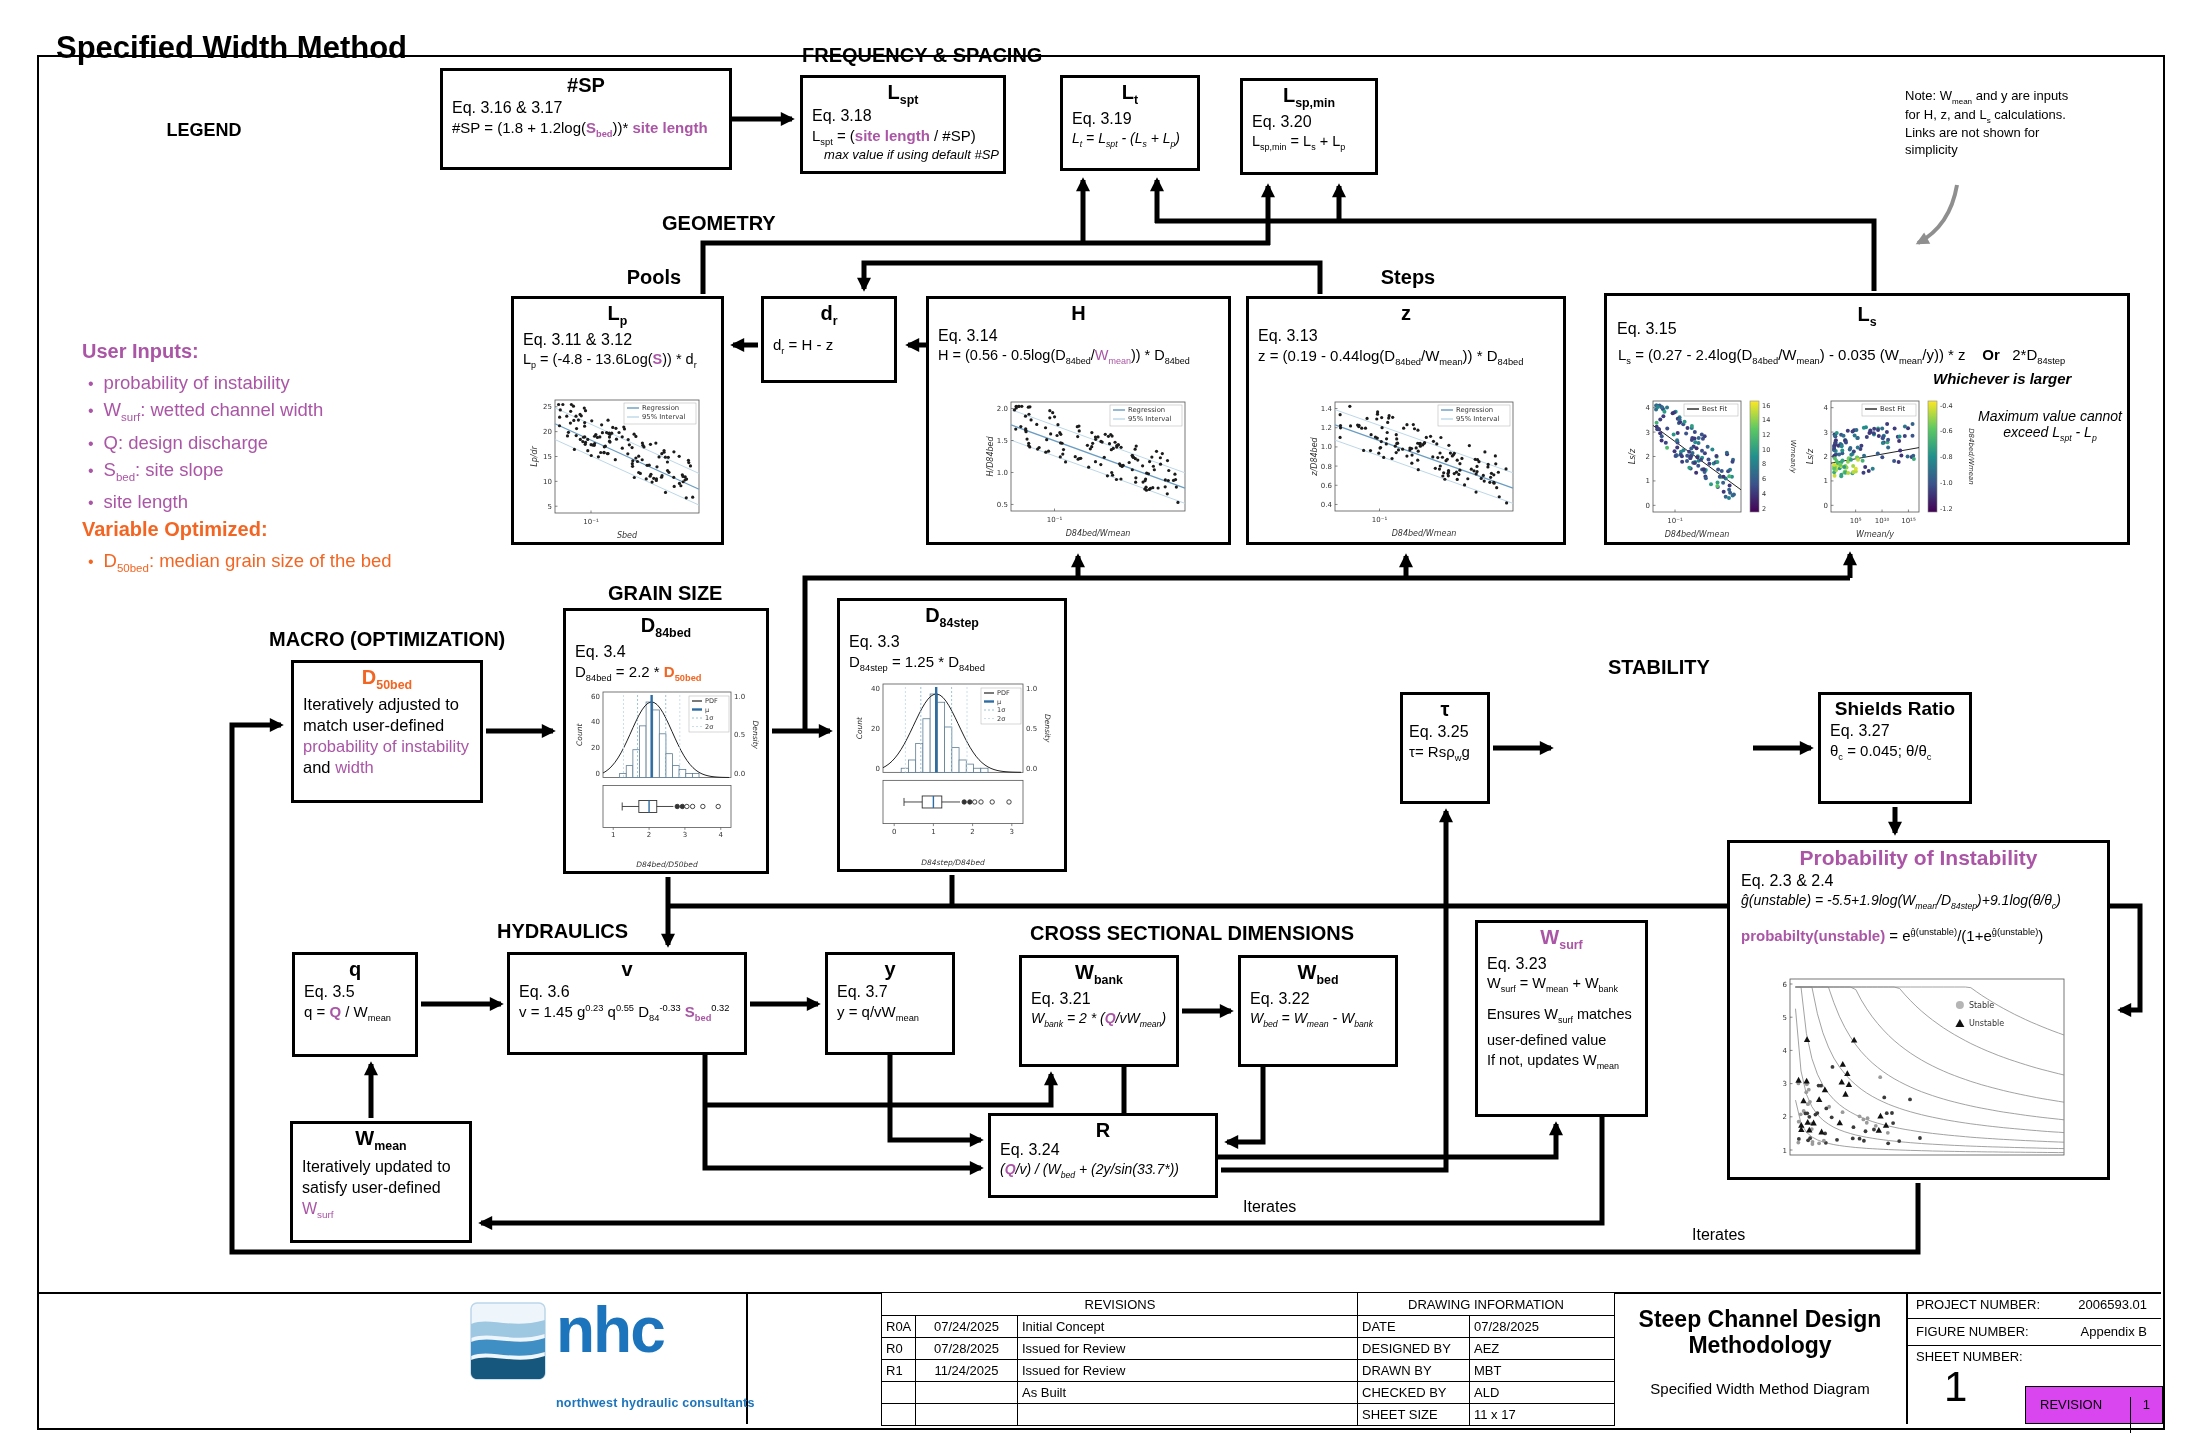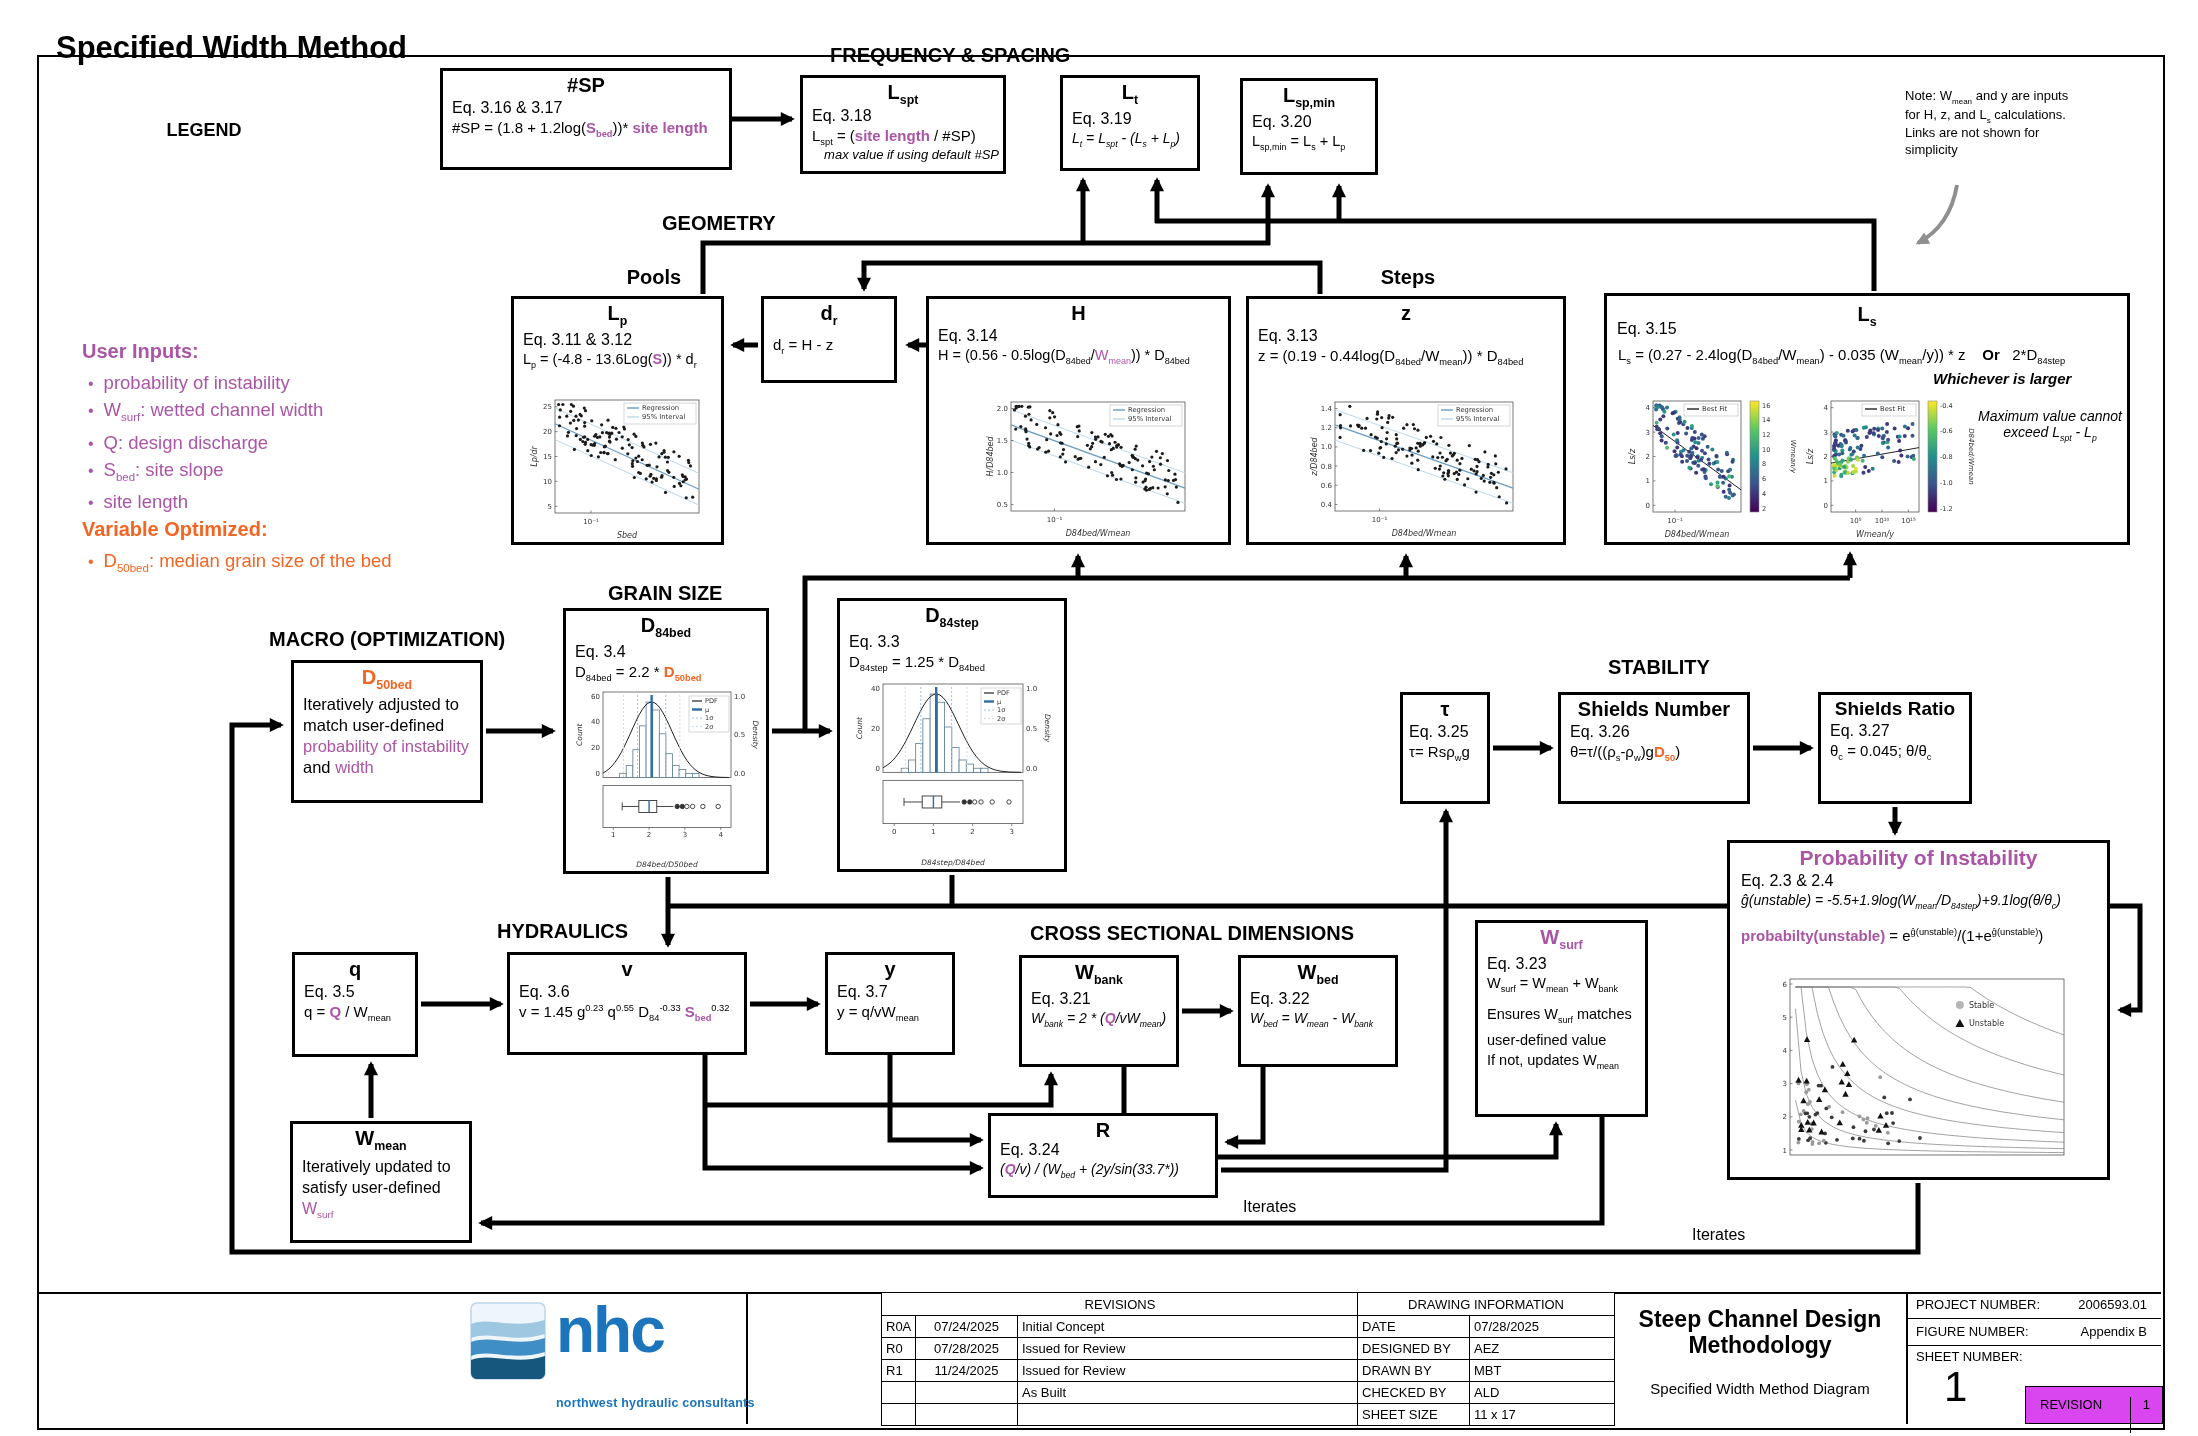--- a/index.html
+++ b/index.html
@@ -120,21 +120,21 @@
       </div>
 </div>
 <div class="abs" style="left:82px;top:518px;font-size:20px;font-weight:bold;color:#f26522;z-index:4">Variable Optimized:</div>
 <div class="bullets" style="left:88px;top:548px;color:#f26522">
   <div class="brow">
         <span class="dot">•</span>
         <span><span>D</span><sub>50bed</sub><span>: median grain size of the bed</span></span>
       </div>
 </div>
 
-<div class="sec center" style="left:830px;top:44px;width:232px">FREQUENCY &amp; SPACING</div>
+<div class="sec center" style="left:802px;top:44px;width:232px">FREQUENCY &amp; SPACING</div>
 <div class="sec" style="left:662px;top:212px">GEOMETRY</div>
 <div class="sec center" style="left:618px;top:266px;width:72px">Pools</div>
 <div class="sec center" style="left:1372px;top:266px;width:72px">Steps</div>
 <div class="sec" style="left:608px;top:582px">GRAIN SIZE</div>
 <div class="sec" style="left:269px;top:628px">MACRO (OPTIMIZATION)</div>
 <div class="sec" style="left:1608px;top:656px">STABILITY</div>
 <div class="sec" style="left:497px;top:920px">HYDRAULICS</div>
 <div class="sec center" style="left:1030px;top:922px;width:312px">CROSS SECTIONAL DIMENSIONS</div>
 
 <div class="note" style="left:1905px;top:88px;width:262px">
@@ -1137,25 +1137,20 @@
           <line x1="158.79999999999998" y1="144.6" x2="158.79999999999998" y2="147.1" stroke="#555" stroke-width="0.7"></line>
           <text x="100" y="186" font-size="7.5" fill="#333" text-anchor="middle" font-family="&quot;DejaVu Sans&quot;,sans-serif" font-style="italic">D84step/D84bed</text>
         </svg></div>
 </div>
 
 <div class="box" style="left:1400px;top:692px;width:90px;height:112px">
   <div class="bt"><span>τ</span></div>
   <div class="eq" style="padding-left:6px">Eq. 3.25</div>
   <div class="fx" style="padding-left:6px"><span>τ= Rsρ</span><sub>w</sub><span>g</span></div>
 </div>
-<div class="box" style="left:1558px;top:692px;width:192px;height:112px">
-  <div class="bt"><span>Shields Number</span></div>
-  <div class="eq">Eq. 3.26</div>
-  <div class="fx"><span>θ=τ/((ρ</span><sub>s</sub><span>-ρ</span><sub>w</sub><span>)g</span><span style="color: rgb(242, 101, 34); font-weight: bold;">D</span><sub style="color: rgb(242, 101, 34); font-weight: bold;">50</sub><span>)</span></div>
-</div>
 <div class="box" style="left:1818px;top:692px;width:154px;height:112px">
   <div class="bt" style="font-size:19px"><span>Shields Ratio</span></div>
   <div class="eq">Eq. 3.27</div>
   <div class="fx"><span>θ</span><sub>c</sub><span> = 0.045; θ/θ</span><sub>c</sub></div>
 </div>
 
 <div class="box" style="left:1727px;top:840px;width:383px;height:340px">
   <div class="bt" style="color:#aa55a5;font-size:21px">Probability of Instability</div>
   <div class="eq" style="padding-left:11px">Eq. 2.3 &amp; 2.4</div>
   <div class="fx fs14" style="padding-left:11px"><span>ĝ(unstable) = -5.5+1.9log(W</span><sub>mean</sub><span>/D</span><sub>84step</sub><span>)+9.1log(θ/θ</span><sub>c</sub><span>)</span></div>

